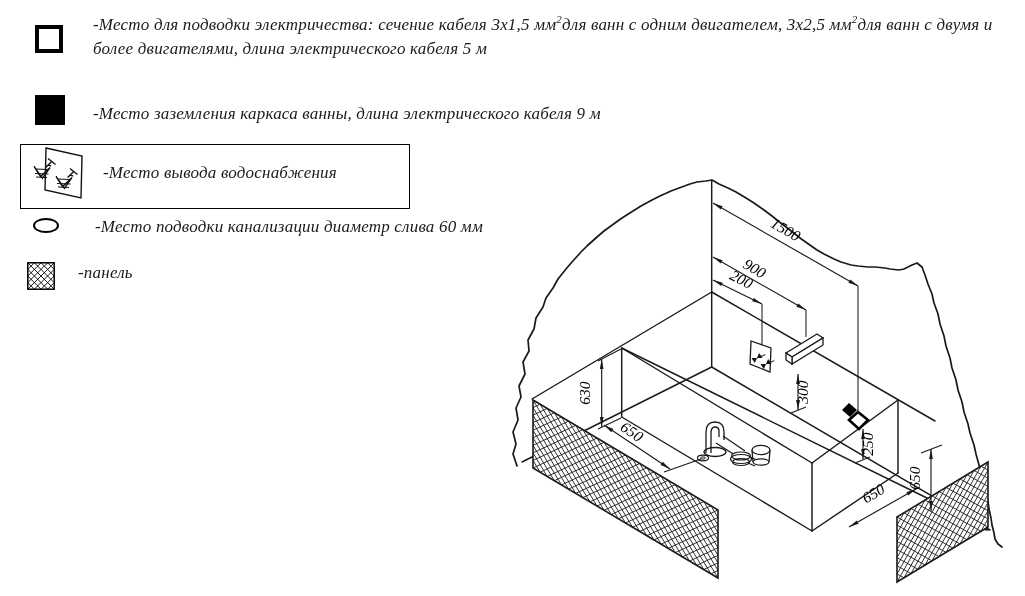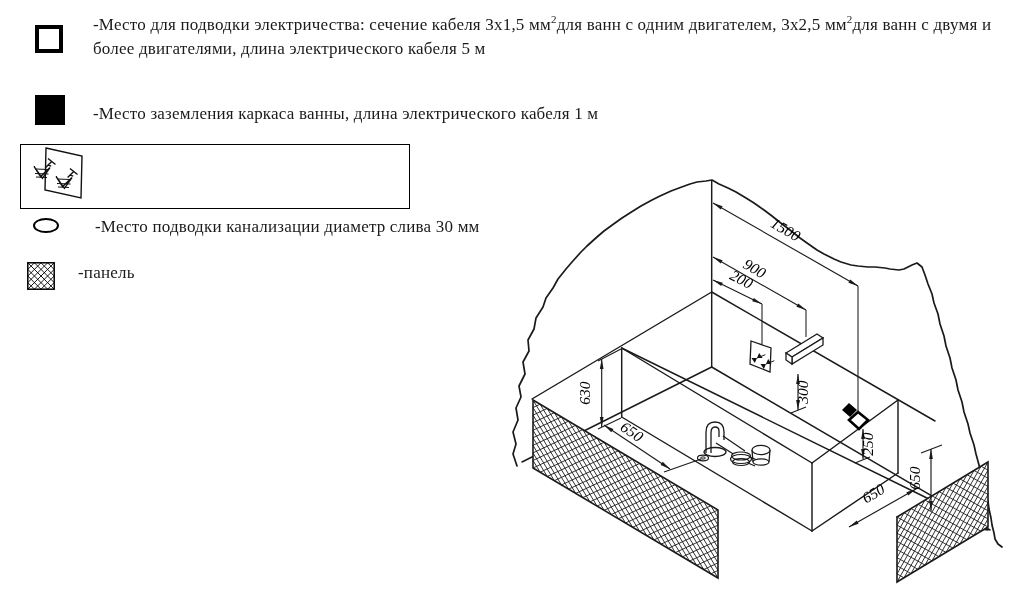--- a/index.html
+++ b/index.html
@@ -1,18 +1,18 @@
 <!DOCTYPE html>
 <html><head>
 <meta charset="utf-8">
 <style>
   html,body{margin:0;padding:0;background:#fff;}
   #canvas{position:relative;width:1025px;height:596px;background:#ffffff;overflow:hidden;
           font-family:"Liberation Serif","DejaVu Serif",serif;color:#1a1a1a;}
-  .ltext{position:absolute;font-size:17px;white-space:nowrap;letter-spacing:.2px;}
+  .ltext{position:absolute;font-style:italic;font-size:17px;white-space:nowrap;letter-spacing:.2px;}
   .ltext sup{font-size:11px;vertical-align:7px;}
   #sym-electric{position:absolute;left:35px;top:25px;width:20px;height:20px;border:4px solid #000;background:#fff;}
   #sym-ground{position:absolute;left:35px;top:95px;width:30px;height:30px;background:#000;}
   #water-box{position:absolute;left:20px;top:144px;width:388px;height:63px;border:1.6px solid #000;}
   #sym-sewage{position:absolute;left:33px;top:218px;width:22px;height:11px;border:2.6px solid #000;border-radius:50%;}
   svg{position:absolute;left:0;top:0;}
   .svg-abs{position:absolute;}
 </style>
 </head>
 <body>
@@ -59,22 +59,23 @@
       <line x1="0.8" y1="0.8" x2="27.2" y2="27.2" stroke="#000" stroke-width="0.9"></line>
       <line x1="7.3999999999999995" y1="0.8" x2="27.2" y2="20.599999999999998" stroke="#000" stroke-width="0.9"></line>
       <line x1="14" y1="0.8" x2="27.2" y2="14" stroke="#000" stroke-width="0.9"></line>
       <line x1="20.599999999999998" y1="0.8" x2="27.2" y2="7.3999999999999995" stroke="#000" stroke-width="0.9"></line>
     </svg>
 
   <div class="ltext" style="left:93px;top:13px">
     <span>-Место для подводки электричества: сечение кабеля 3х1,5 мм</span><sup>2</sup><span>для ванн с одним двигателем, 3х2,5 мм</span><sup>2</sup><span>для ванн с двумя и</span>
   </div>
   <div class="ltext" style="left:93px;top:39px">более двигателями, длина электрического кабеля 5 м</div>
-  <div class="ltext" style="left:93px;top:104px">-Место заземления каркаса ванны, длина электрического кабеля 1 м</div>
-  <div class="ltext" style="left:95px;top:217px">-Место подводки канализации диаметр слива 30 мм</div>
+  <div class="ltext" style="left:93px;top:104px">-Место заземления каркаса ванны, длина электрического кабеля 9 м</div>
+  <div class="ltext" style="left:103px;top:163px">-Место вывода водоснабжения</div>
+  <div class="ltext" style="left:95px;top:217px">-Место подводки канализации диаметр слива 60 мм</div>
   <div class="ltext" style="left:78px;top:263px">-панель</div>
 
   <svg id="diagram-svg" width="1025" height="596" viewBox="0 0 1025 596">
       <polyline points="517,466 513,454 516,444 513,432 518,420 516,408 521,397 519,386 525,374 523,362 529,351 528,340 534,329 536,318 543,307 546,298 553,288 558,279 566,269 572,262 581,252 587,246 597,237 604,231 615,223 622,218 633,211 641,206 652,200 660,196 671,191 679,188 690,184 697,182 706,181 712,180 719,184 728,188 736,192 746,198 754,203 764,210 772,216 782,224 790,230 800,238 807,243 817,250 824,254 834,259 841,262 851,265 858,266 868,267 875,267 885,268 890,269 899,270 904,269 912,265 917,263 922,267 925,275 928,284 932,294 934,303 938,314 940,324 944,336 946,346 950,358 952,368 956,380 958,390 962,402 964,412 968,424 970,433 974,445 976,454 979,465 981,474 984,484 985,492 988,501 989,509 991,518 992,525 994,533 995,539 998,544 1002,547" fill="none" stroke="#1a1a1a" stroke-width="1.7" stroke-linejoin="round" stroke-linecap="round"></polyline>
       <line x1="711.7" y1="181" x2="711.7" y2="367" stroke="#1a1a1a" stroke-width="1.45" stroke-linecap="round"></line>
       <line x1="711.7" y1="292" x2="532" y2="399" stroke="#1a1a1a" stroke-width="1.45" stroke-linecap="round"></line>
       <line x1="711.7" y1="292" x2="935" y2="421" stroke="#1a1a1a" stroke-width="1.45" stroke-linecap="round"></line>
       <line x1="711.7" y1="367" x2="522" y2="462" stroke="#1a1a1a" stroke-width="1.45" stroke-linecap="round"></line>
       <line x1="711.7" y1="367" x2="990" y2="530" stroke="#1a1a1a" stroke-width="1.45" stroke-linecap="round"></line>
       <line x1="621.7" y1="348" x2="621.7" y2="417" stroke="#1a1a1a" stroke-width="1.45" stroke-linecap="round"></line>

